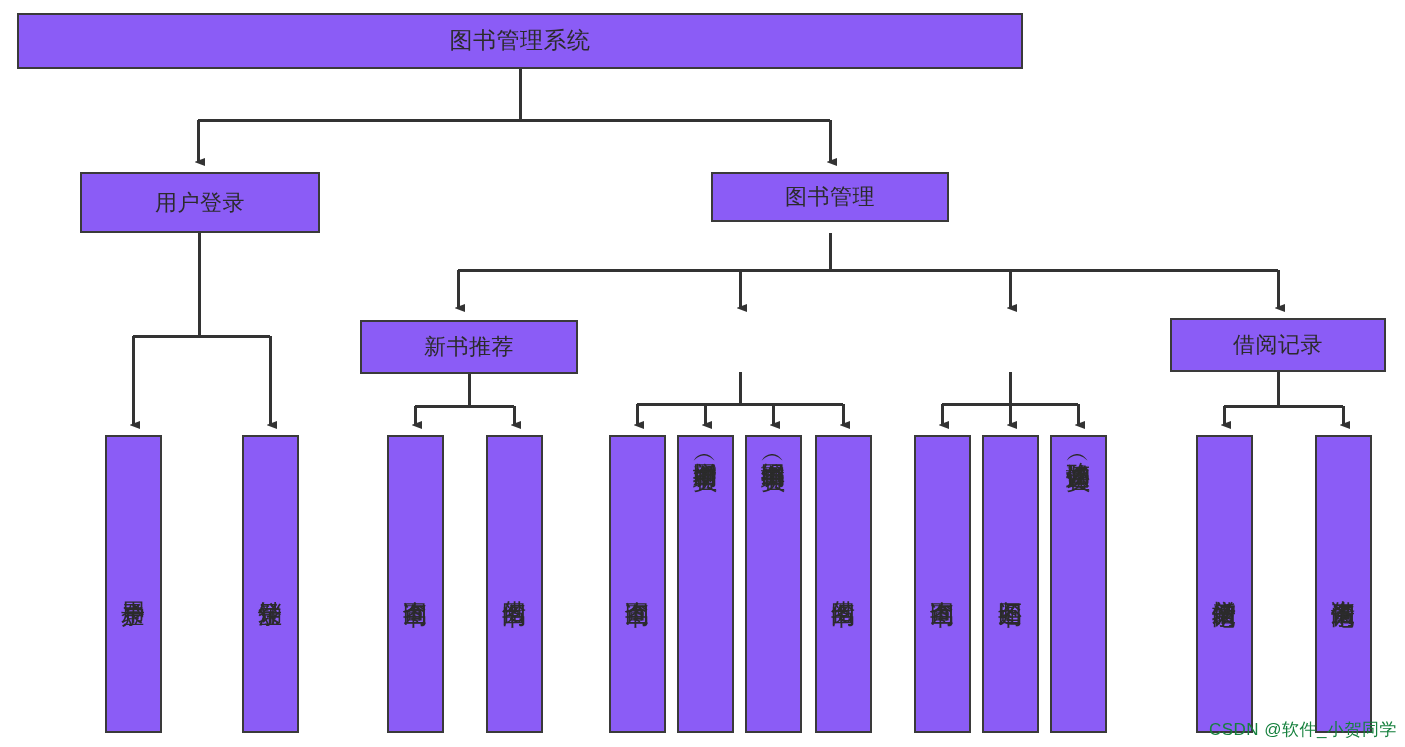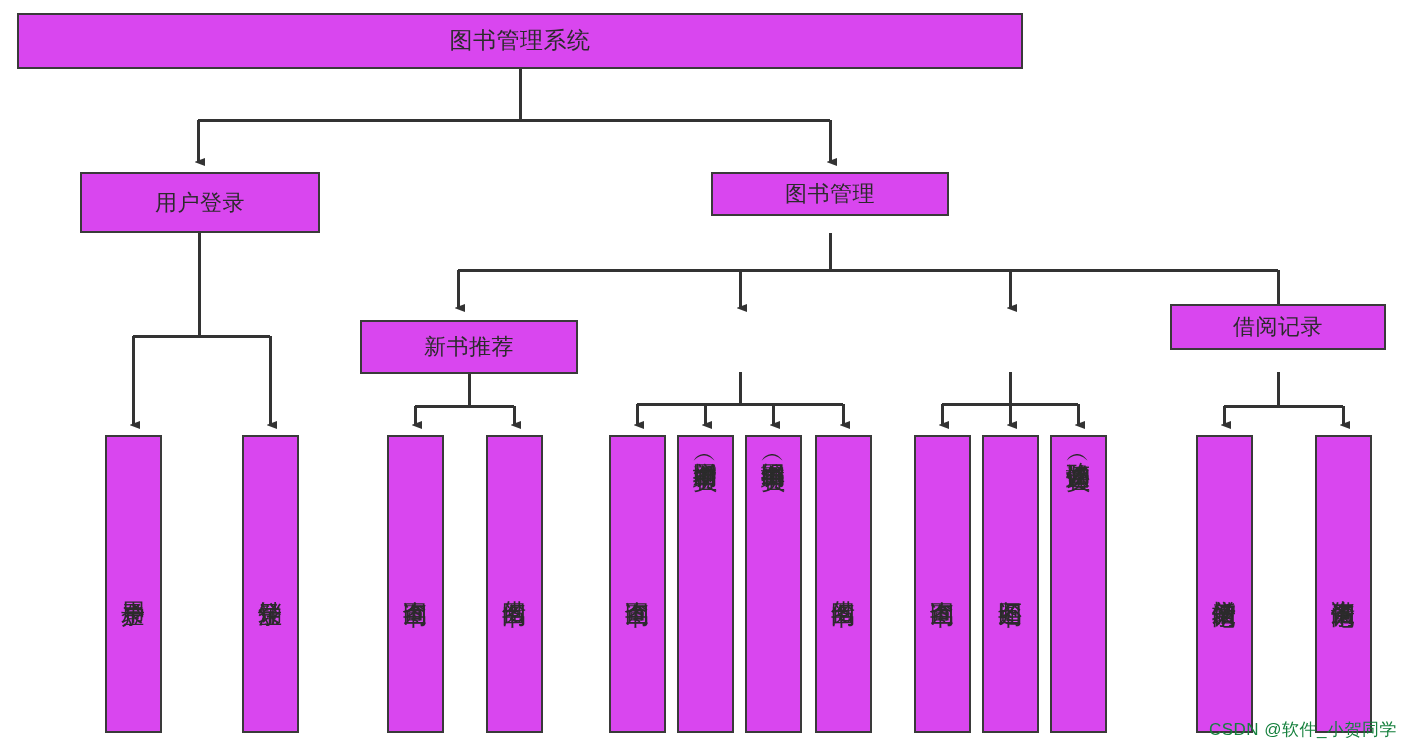--- a/index.html
+++ b/index.html
@@ -20,21 +20,21 @@
   svg#wires {
     position: absolute;
     left: 0;
     top: 0;
     width: 1405px;
     height: 747px;
   }
   .node {
     position: absolute;
     box-sizing: border-box;
-    background: #d946ef;
+    background: #8b5cf6;
     border: 2px solid #3a3a3a;
     display: flex;
     align-items: center;
     justify-content: center;
     z-index: 3;
   }
   .node-label {
     color: #2b2b2b;
     text-align: center;
     line-height: 1.18;
@@ -130,31 +130,31 @@
   </svg>
 
   <div class="node root horiz" style="left:17px; top:13px; width:1006px; height:56px;">
     <span class="node-label">图书管理系统</span>
   </div>
 
   <div class="node horiz" style="left:80px; top:172px; width:240px; height:61px;">
     <span class="node-label">用户登录</span>
   </div>
 
-  <div class="node horiz" style="left:711px; top:172px; width:238px; height:44px;">
+  <div class="node horiz" style="left:711px; top:172px; width:238px; height:50px;">
     <span class="node-label">图书管理</span>
   </div>
 
   <div class="node horiz" style="left:360px; top:320px; width:218px; height:54px;">
     <span class="node-label">新书推荐</span>
   </div>
 
 
 
-  <div class="node horiz" style="left:1170px; top:304px; width:216px; height:46px;">
+  <div class="node horiz" style="left:1170px; top:318px; width:216px; height:54px;">
     <span class="node-label">借阅记录</span>
   </div>
 
   <div class="node leaf centered" style="left:105px; top:435px; width:57px; height:298px;">
     <span class="node-label">用户登录</span>
   </div>
 
   <div class="node leaf centered" style="left:242px; top:435px; width:57px; height:298px;">
     <span class="node-label">注销登录</span>
   </div>

